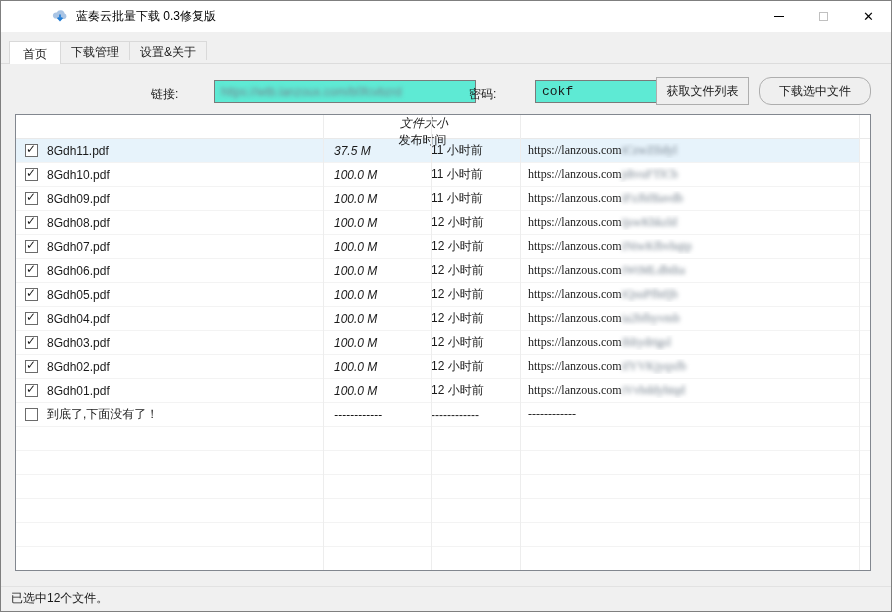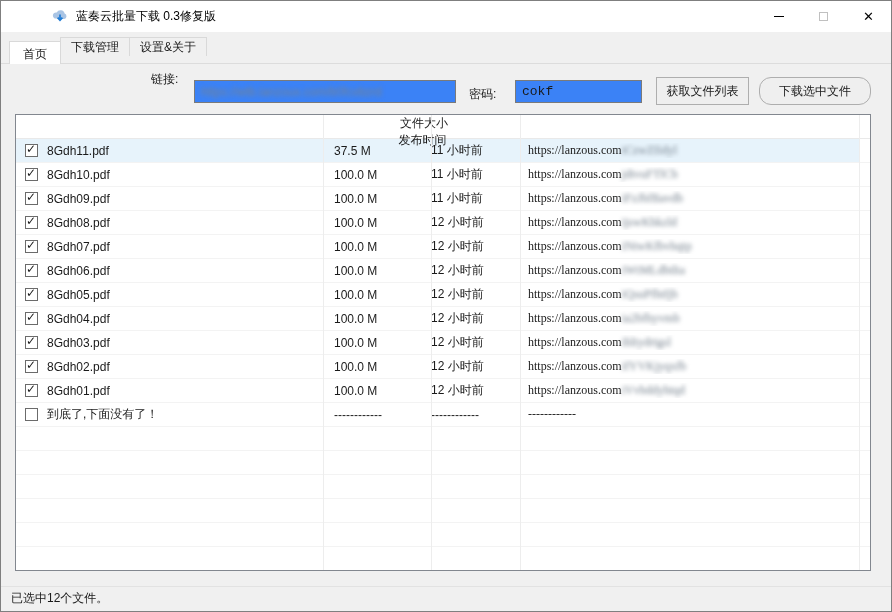--- a/index.html
+++ b/index.html
@@ -11,50 +11,50 @@
   
   .titlebar{position:absolute;top:0;left:0;right:0;height:31px;background:#ffffff;display:flex;align-items:center;padding-left:42px;}
   .app-icon{width:16px;height:16px;margin-left:9px;flex:none;}
   .title-text{margin-left:8px;font-size:12px;color:#000;white-space:nowrap;}
   .win-controls{margin-left:auto;display:flex;height:31px;}
   .win-btn{width:45px;height:31px;display:flex;align-items:center;justify-content:center;cursor:default;}
   .glyph-min{width:10px;height:1px;background:#000;}
   .glyph-max{width:9px;height:9px;border:1px solid #c0c0c0;box-sizing:border-box;}
   .glyph-close{font-size:13px;color:#000;line-height:1;}
   
-  .tabs{position:absolute;top:40px;left:8px;height:23px;display:flex;align-items:center;z-index:2;}
+  .tabs{position:absolute;top:40px;left:8px;height:23px;display:flex;align-items:flex-start;z-index:2;}
   .tab{box-sizing:border-box;height:19px;margin-bottom:13px;margin-right:-1px;padding:2px 10px 0;
        border:1px solid #d9d9d9;border-bottom:none;background:#f0f0f0;display:flex;align-items:center;white-space:nowrap;}
   .tab.active{height:23px;margin-bottom:0;padding:2px 13px 0;background:#fff;z-index:3;}
   .panel-top-line{position:absolute;top:62px;left:0;right:0;height:1px;background:#dcdcdc;z-index:1;}
   
   .form-label{position:absolute;white-space:nowrap;}
-  .lbl-link{top:70px;left:150px;}
+  .lbl-link{top:85px;left:150px;}
   .lbl-pass{top:85px;left:468px;}
-  .textbox{position:absolute;box-sizing:border-box;background:#3b82f6;border:1px solid #7a7a7a;
-           display:flex;align-items:center;padding:0 6px;overflow:hidden;}
+  .textbox{position:absolute;box-sizing:border-box;background:#5eead4;border:1px solid #7a7a7a;
+           display:flex;align-items:center;padding:0 6px;overflow:hidden;margin-left:20px;}
   .tb-link{top:79px;left:193px;width:262px;height:23px;}
   .tb-pass{top:79px;left:514px;width:127px;height:23px;font-family:"Liberation Mono","DejaVu Sans Mono",monospace;font-size:13px;}
   .blurred{filter:blur(2px);color:#76828e;white-space:nowrap;}
   .btn{position:absolute;box-sizing:border-box;background:#efefef;border:1px solid #aeaeae;
        display:flex;align-items:center;justify-content:center;white-space:nowrap;cursor:default;}
   .btn-fetch{top:76px;left:655px;width:93px;height:28px;}
   .btn-download{top:76px;left:758px;width:112px;height:28px;border-radius:12px;}
   
   .table{position:absolute;left:14px;top:113px;width:856px;height:457px;box-sizing:border-box;
          background:#fff;border:1px solid #82878f;overflow:hidden;}
   .vline{position:absolute;top:0;bottom:0;width:1px;background:#ededed;z-index:2;}
   .vl1{left:307px;} .vl2{left:415px;} .vl3{left:504px;} .vl4{left:843px;}
   .thead,.row{height:24px;box-sizing:border-box;display:flex;align-items:center;}
   .thead{border-bottom:1px solid #e9e9e9;background:#fff;flex-direction:column;}
   .row{border-bottom:1px solid #f3f3f3;}
   .row.selected{background:linear-gradient(to right,#e7f3fb 0,#e7f3fb 843px,#ffffff 843px);}
   .row.filler{border-bottom:1px solid #f3f3f3;}
   .c1{width:307px;padding-left:9px;display:flex;align-items:center;box-sizing:border-box;overflow:hidden;white-space:nowrap;}
-  .c2{width:108px;padding-left:11px;box-sizing:border-box;white-space:nowrap;}
+  .c2{width:108px;padding-left:11px;box-sizing:border-box;white-space:nowrap;font-style:italic;}
   .c3{width:89px;box-sizing:border-box;white-space:nowrap;}
   .c4{width:339px;padding-left:8px;box-sizing:border-box;white-space:nowrap;overflow:hidden;font-family:Liberation Serif, serif;}
   .checkbox{width:13px;height:13px;box-sizing:border-box;border:1px solid #6b6b6b;background:#fff;
             flex:none;margin-right:9px;position:relative;}
   .checkbox.checked::after{content:"\2713";position:absolute;left:0px;top:-2px;font-size:12px;font-weight:bold;color:#1a1a1a;line-height:13px;}
   
   .page-bottom-line{position:absolute;top:585px;left:0;right:0;height:1px;background:#e2e2e2;}
   .statusbar{position:absolute;left:0;right:0;bottom:0;height:25px;display:flex;align-items:center;padding-left:10px;}
 </style>
 </head>

